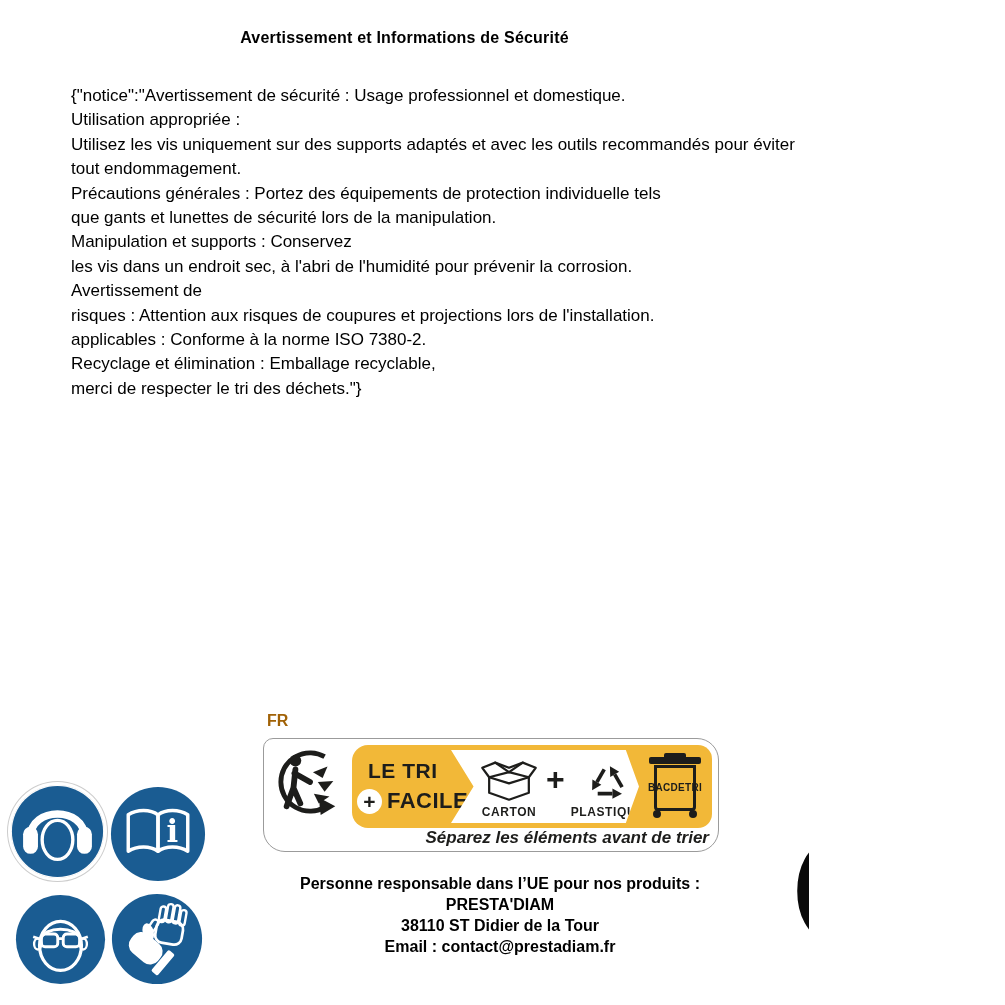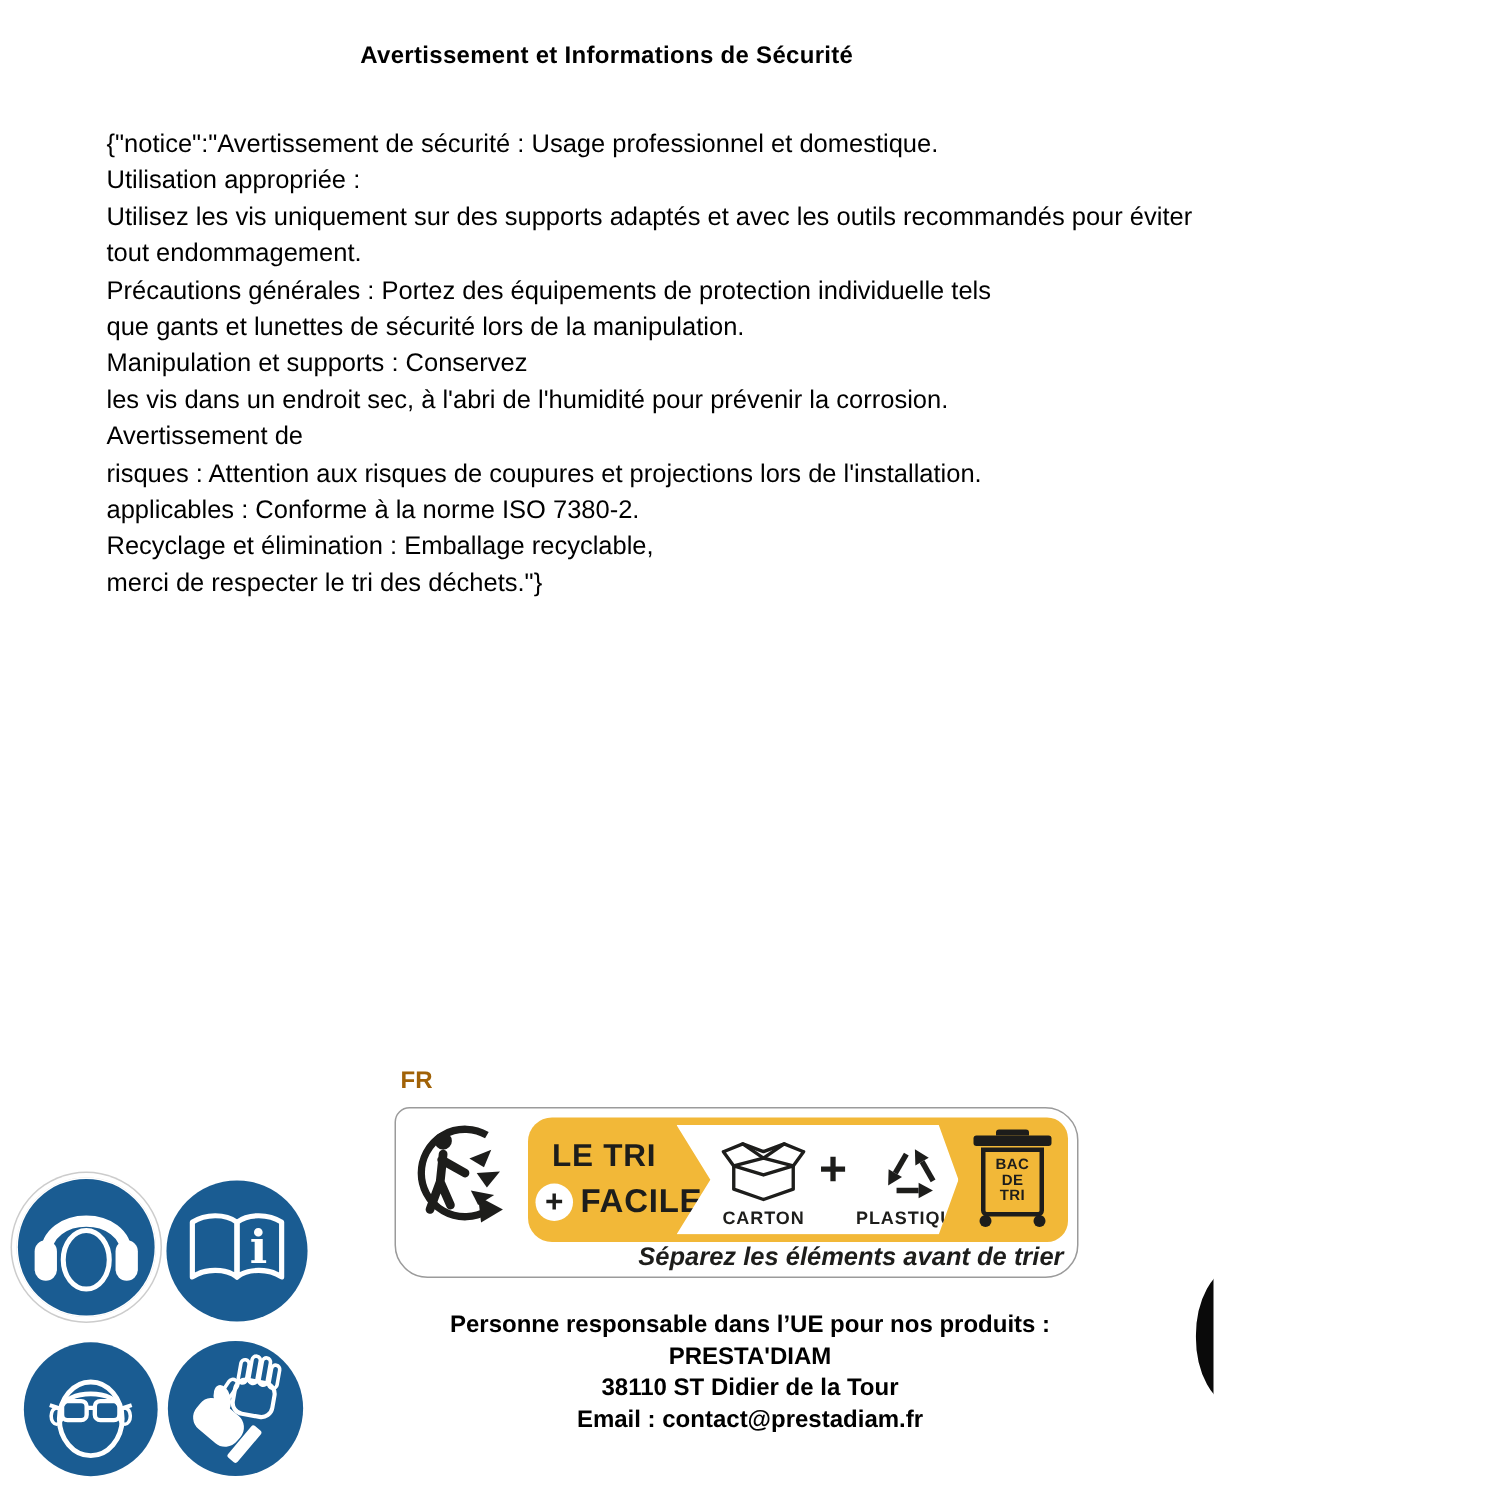--- a/index.html
+++ b/index.html
@@ -36,21 +36,21 @@
             clip-path:polygon(0 0, 93% 0, 100% 50%, 93% 100%, 0 100%, 12% 50%);
             display:flex; align-items:center; padding:0 16px 0 27px; }
   .material { display:flex; flex-direction:column; align-items:center; }
   .material .mlabel { font-size:12px; font-weight:700; letter-spacing:.6px; color:#1d1d1b; margin-top:1px; }
   .mat-plus { font-size:32px; font-weight:800; color:#1d1d1b; margin:0 6px 16px 6px; line-height:1; }
   
   .bin { position:absolute; left:297px; top:8px; width:52px; }
   .bin-knob { width:22px; height:4px; background:#1d1d1b; margin:0 auto; border-radius:2px 2px 0 0; }
   .bin-lid { height:7px; background:#1d1d1b; border-radius:2px; }
   .bin-body { margin:1px 5px 0 5px; height:46px; border:3.5px solid #1d1d1b; border-radius:0 0 4px 4px;
-              display:flex; flex-direction:column; align-items:center; justify-content:center;
+              display:flex; align-items:center; justify-content:center;
               font-size:10px; font-weight:800; line-height:10.5px; color:#1d1d1b; letter-spacing:.3px; }
   .bin-wheels { display:flex; justify-content:space-between; padding:0 4px; margin-top:-1px; }
   .bin-wheels i { width:8px; height:8px; background:#1d1d1b; border-radius:50%; }
   .tagline { position:absolute; right:9px; top:89px; font-size:17px; font-style:italic;
              font-weight:600; color:#1d1d1b; white-space:nowrap; }
 
   
   .address { position:absolute; left:240px; top:873px; width:520px; text-align:center;
              font-size:16px; font-weight:700; line-height:21px; color:#000; }
 

